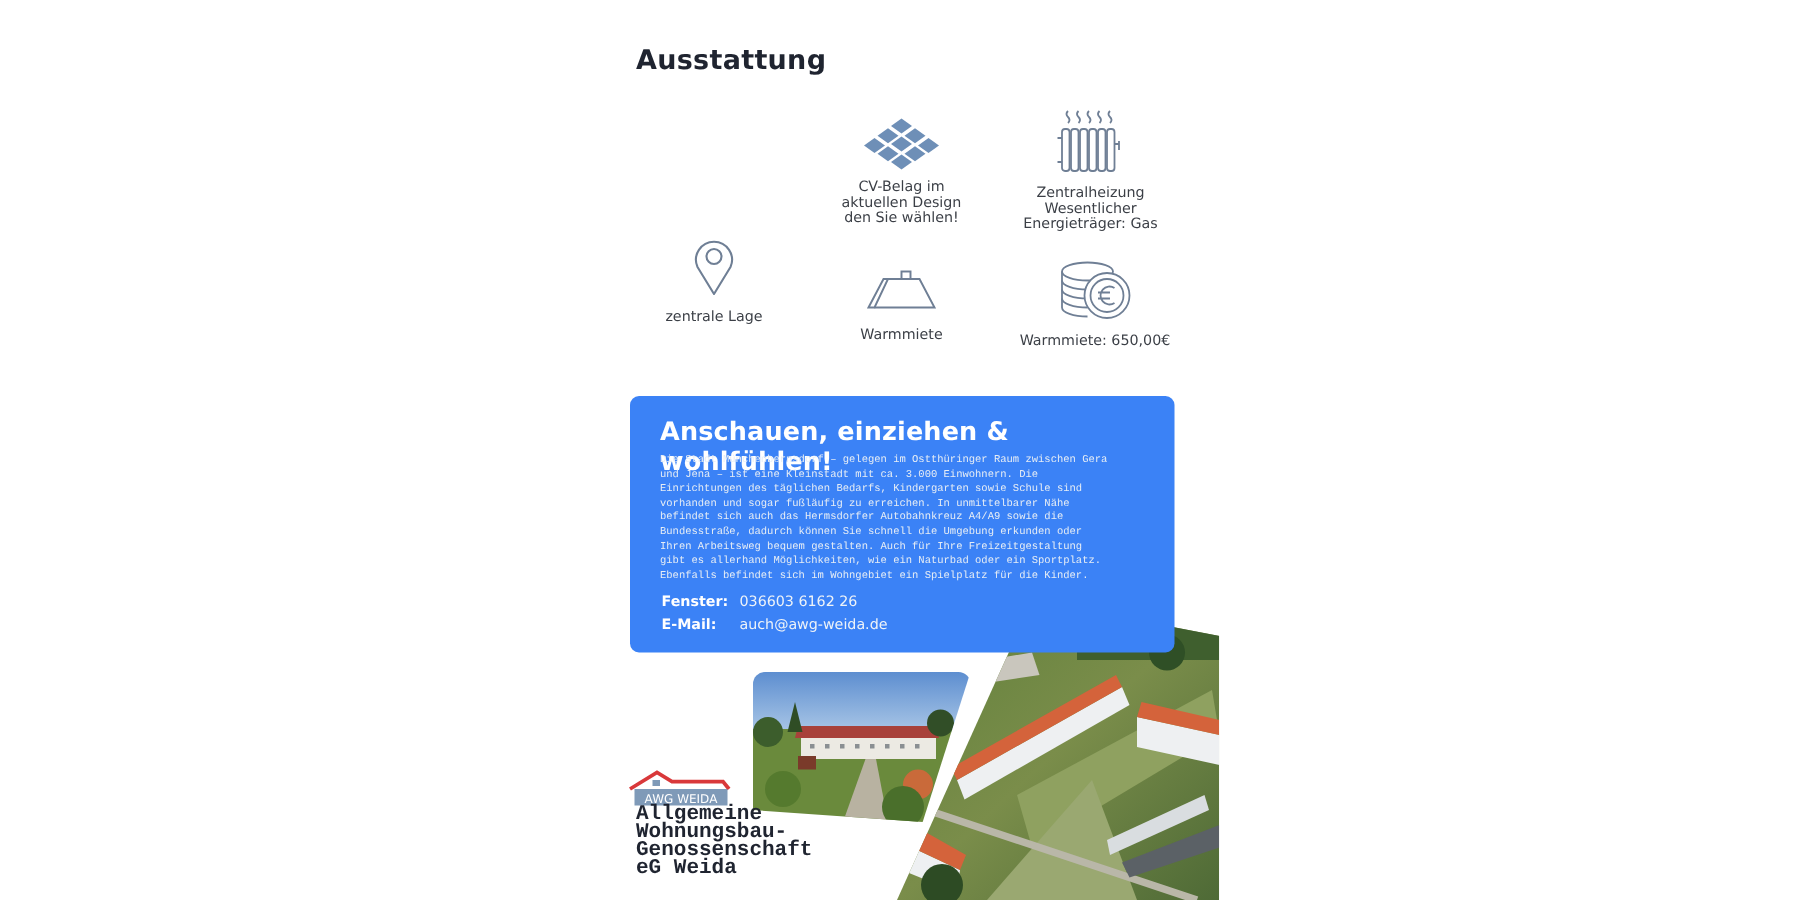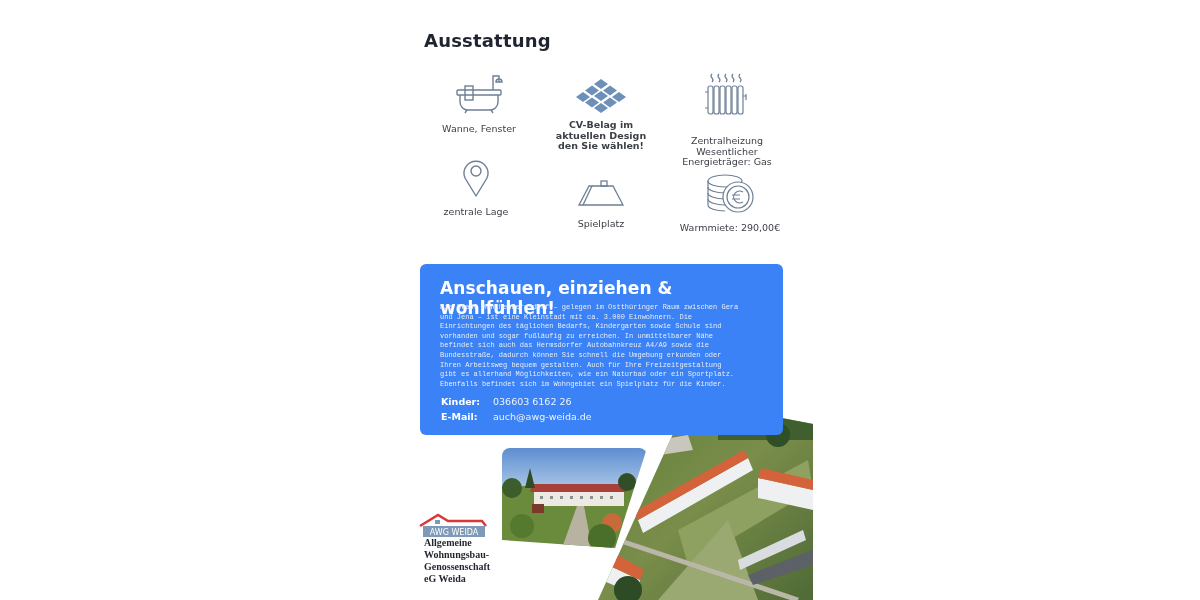--- a/index.html
+++ b/index.html
@@ -47,109 +47,98 @@
   }
   .photo-garden {
     position: absolute; left: 502px; top: 448px; width: 145px; height: 100px;
     clip-path: polygon(0% 0%, 100% 0%, 78% 100%, 0% 92%);
     border-radius: 8px; overflow: hidden;
   }
 
   .logo { position: absolute; left: 418px; top: 512px; width: 70px; height: 28px; }
   .org-name {
     position: absolute; left: 424px; top: 537px;
-    font-family: Liberation Serif, serif; font-weight: bold; font-size: 10px; line-height: 12px;
+    font-family: Liberation Mono, monospace; font-weight: bold; font-size: 14px; line-height: 12px;
     color: #1f2430; white-space: pre-line;
   }
 </style>
 </head>
 <body>
 
 <div class="page">
 
   <h2 class="section-title">Ausstattung</h2>
 
-  <div class="feature" style="left:414px; top:72px;">
-    <svg class="icon" width="52" height="42" viewBox="0 0 52 42" fill="none" stroke="#6f7f95" stroke-width="1.4">
-      <rect x="4" y="18" width="44" height="5" rx="1"></rect>
-      <path d="M7 23 v7 a8 8 0 0 0 8 8 h22 a8 8 0 0 0 8 -8 v-7"></path>
-      <rect x="12" y="14" width="8" height="14"></rect>
-      <path d="M40 18 V4 h6 v6"></path>
-      <path d="M43 10 a3 3 0 0 1 6 0 z"></path>
-      <path d="M14 38 l-2 3 M38 38 l2 3"></path>
-    </svg>
-    <div class="label" style="margin-top:10px;">Wanne, Fenster</div>
-  </div>
 
   <div class="feature" style="left:536px; top:78px;">
     <svg class="icon" width="50" height="36" viewBox="0 0 50 36">
       <g fill="#6e8fb7">
         <polygon points="25,1 32,6 25,11 18,6"></polygon>
         <polygon points="16,7.5 23,12.5 16,17.5 9,12.5"></polygon>
         <polygon points="34,7.5 41,12.5 34,17.5 27,12.5"></polygon>
         <polygon points="25,13 32,18 25,23 18,18"></polygon>
         <polygon points="7,14 14,19 7,24 0,19"></polygon>
         <polygon points="43,14 50,19 43,24 36,19"></polygon>
         <polygon points="16,19.5 23,24.5 16,29.5 9,24.5"></polygon>
         <polygon points="34,19.5 41,24.5 34,29.5 27,24.5"></polygon>
         <polygon points="25,25 32,30 25,35 18,30"></polygon>
       </g>
     </svg>
-    <div class="label" style="font-weight:bold;">CV-Belag im
+    <div class="label" style="">CV-Belag im
 aktuellen Design
 den Sie wählen!</div>
   </div>
 
   <div class="feature" style="left:662px; top:72px;">
     <svg class="icon" width="50" height="44" viewBox="0 0 50 44" fill="none" stroke="#6f7f95" stroke-width="1.2">
       <path d="M10 2 q-2 2 0 4 q2 2 0 4"></path>
       <path d="M17 2 q-2 2 0 4 q2 2 0 4"></path>
       <path d="M24 2 q-2 2 0 4 q2 2 0 4"></path>
       <path d="M31 2 q-2 2 0 4 q2 2 0 4"></path>
       <path d="M38 2 q-2 2 0 4 q2 2 0 4"></path>
       <rect x="6" y="14" width="5" height="28" rx="2"></rect>
       <rect x="12" y="14" width="5" height="28" rx="2"></rect>
       <rect x="18" y="14" width="5" height="28" rx="2"></rect>
       <rect x="24" y="14" width="5" height="28" rx="2"></rect>
       <rect x="30" y="14" width="5" height="28" rx="2"></rect>
       <rect x="36" y="14" width="5" height="28" rx="2"></rect>
       <path d="M3 20 h3 M3 36 h3 M41 24 h3 M44 22 v6"></path>
     </svg>
-    <div class="label" style="margin-top:20px;">Zentralheizung
+    <div class="label" style="margin-top:8px;">Zentralheizung
 Wesentlicher
 Energieträger: Gas</div>
   </div>
 
   <div class="feature" style="left:411px; top:158px;">
     <svg class="icon" width="30" height="40" viewBox="0 0 30 40" fill="none" stroke="#6f7f95" stroke-width="1.4">
       <path d="M15 38 L4 20 A12 12 0 1 1 26 20 Z" stroke-linejoin="round"></path>
       <circle cx="15" cy="13" r="5"></circle>
     </svg>
     <div class="label" style="margin-top:9px;">zentrale Lage</div>
   </div>
 
   <div class="feature" style="left:536px; top:178px;">
     <svg class="icon" width="48" height="30" viewBox="0 0 48 30" fill="none" stroke="#6f7f95" stroke-width="1.3">
       <path d="M2 27 L12 8 L15 8 L6 27 Z"></path>
       <path d="M15 8 H36 L46 27 H6"></path>
       <rect x="24" y="3" width="6" height="5"></rect>
     </svg>
-    <div class="label" style="margin-top:11px;">Spielplatz</div>
+    <div class="label" style="margin-top:11px;">Warmmiete</div>
   </div>
 
   <div class="feature" style="left:665px; top:173px;">
     <svg class="icon" width="50" height="42" viewBox="0 0 50 42" fill="none" stroke="#6f7f95" stroke-width="1.2">
       <ellipse cx="20" cy="8" rx="17" ry="6"></ellipse>
       <path d="M3 8 v24 a17 6 0 0 0 17 6"></path>
       <path d="M3 14 a17 6 0 0 0 17 6 M3 20 a17 6 0 0 0 17 6 M3 26 a17 6 0 0 0 17 6"></path>
       <circle cx="33" cy="24" r="15" fill="#fff"></circle>
       <circle cx="33" cy="24" r="11"></circle>
       <path d="M38 19 a6 6 0 1 0 0 10 M27 22 h8 M27 26 h8"></path>
     </svg>
-    <div class="label" style="margin-top:8px;">Warmmiete: 290,00€</div>
+    <div class="label" style="margin-top:8px;">Warmmiete: 650,00€</div>
   </div>
 
   <div class="photo-aerial">
     <svg width="215" height="200" viewBox="0 0 215 200" preserveAspectRatio="none">
       <defs>
         <linearGradient id="gA" x1="0" y1="0" x2="1" y2="1">
           <stop offset="0" stop-color="#5f7f3a"></stop>
           <stop offset="0.5" stop-color="#7a8d4a"></stop>
           <stop offset="1" stop-color="#4e6a36"></stop>
         </linearGradient>
@@ -176,21 +165,21 @@
       <circle cx="180" cy="35" r="12" fill="#2f4f26"></circle>
       <circle cx="30" cy="190" r="14" fill="#2d4b24"></circle>
     </svg>
   </div>
 
   <div class="card">
     <h3 class="headline">Anschauen, einziehen &amp; wohlfühlen!</h3>
     <p class="body-text">Die Stadt Münchenbernsdorf – gelegen im Ostthüringer Raum zwischen Gera und Jena – ist eine Kleinstadt mit ca. 3.000 Einwohnern. Die Einrichtungen des täglichen Bedarfs, Kindergarten sowie Schule sind vorhanden und sogar fußläufig zu erreichen. In unmittelbarer Nähe befindet sich auch das Hermsdorfer Autobahnkreuz A4/A9 sowie die Bundesstraße, dadurch können Sie schnell die Umgebung erkunden oder Ihren Arbeitsweg bequem gestalten. Auch für Ihre Freizeitgestaltung gibt es allerhand Möglichkeiten, wie ein Naturbad oder ein Sportplatz. Ebenfalls befindet sich im Wohngebiet ein Spielplatz für die Kinder.</p>
     <div class="contact">
       <div class="row">
-        <span class="k">Kinder:</span>
+        <span class="k">Fenster:</span>
         <span class="v">036603 6162 26</span>
       </div>
       <div class="row">
         <span class="k">E-Mail:</span>
         <span class="v">auch@awg-weida.de</span>
       </div>
     </div>
   </div>
 
   <div class="photo-garden">

